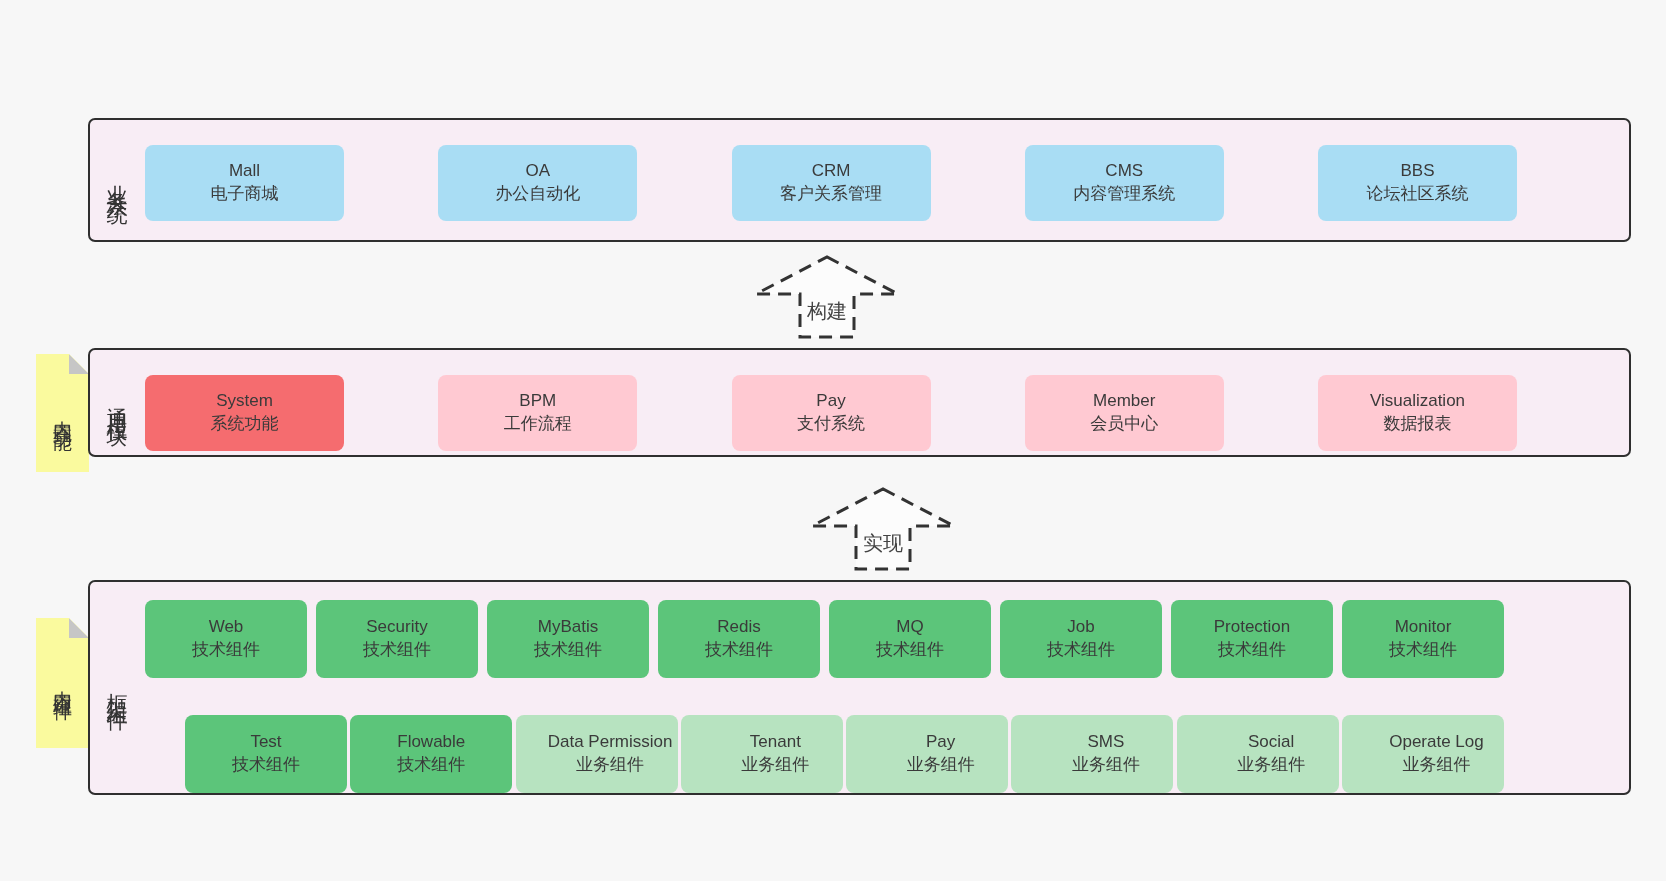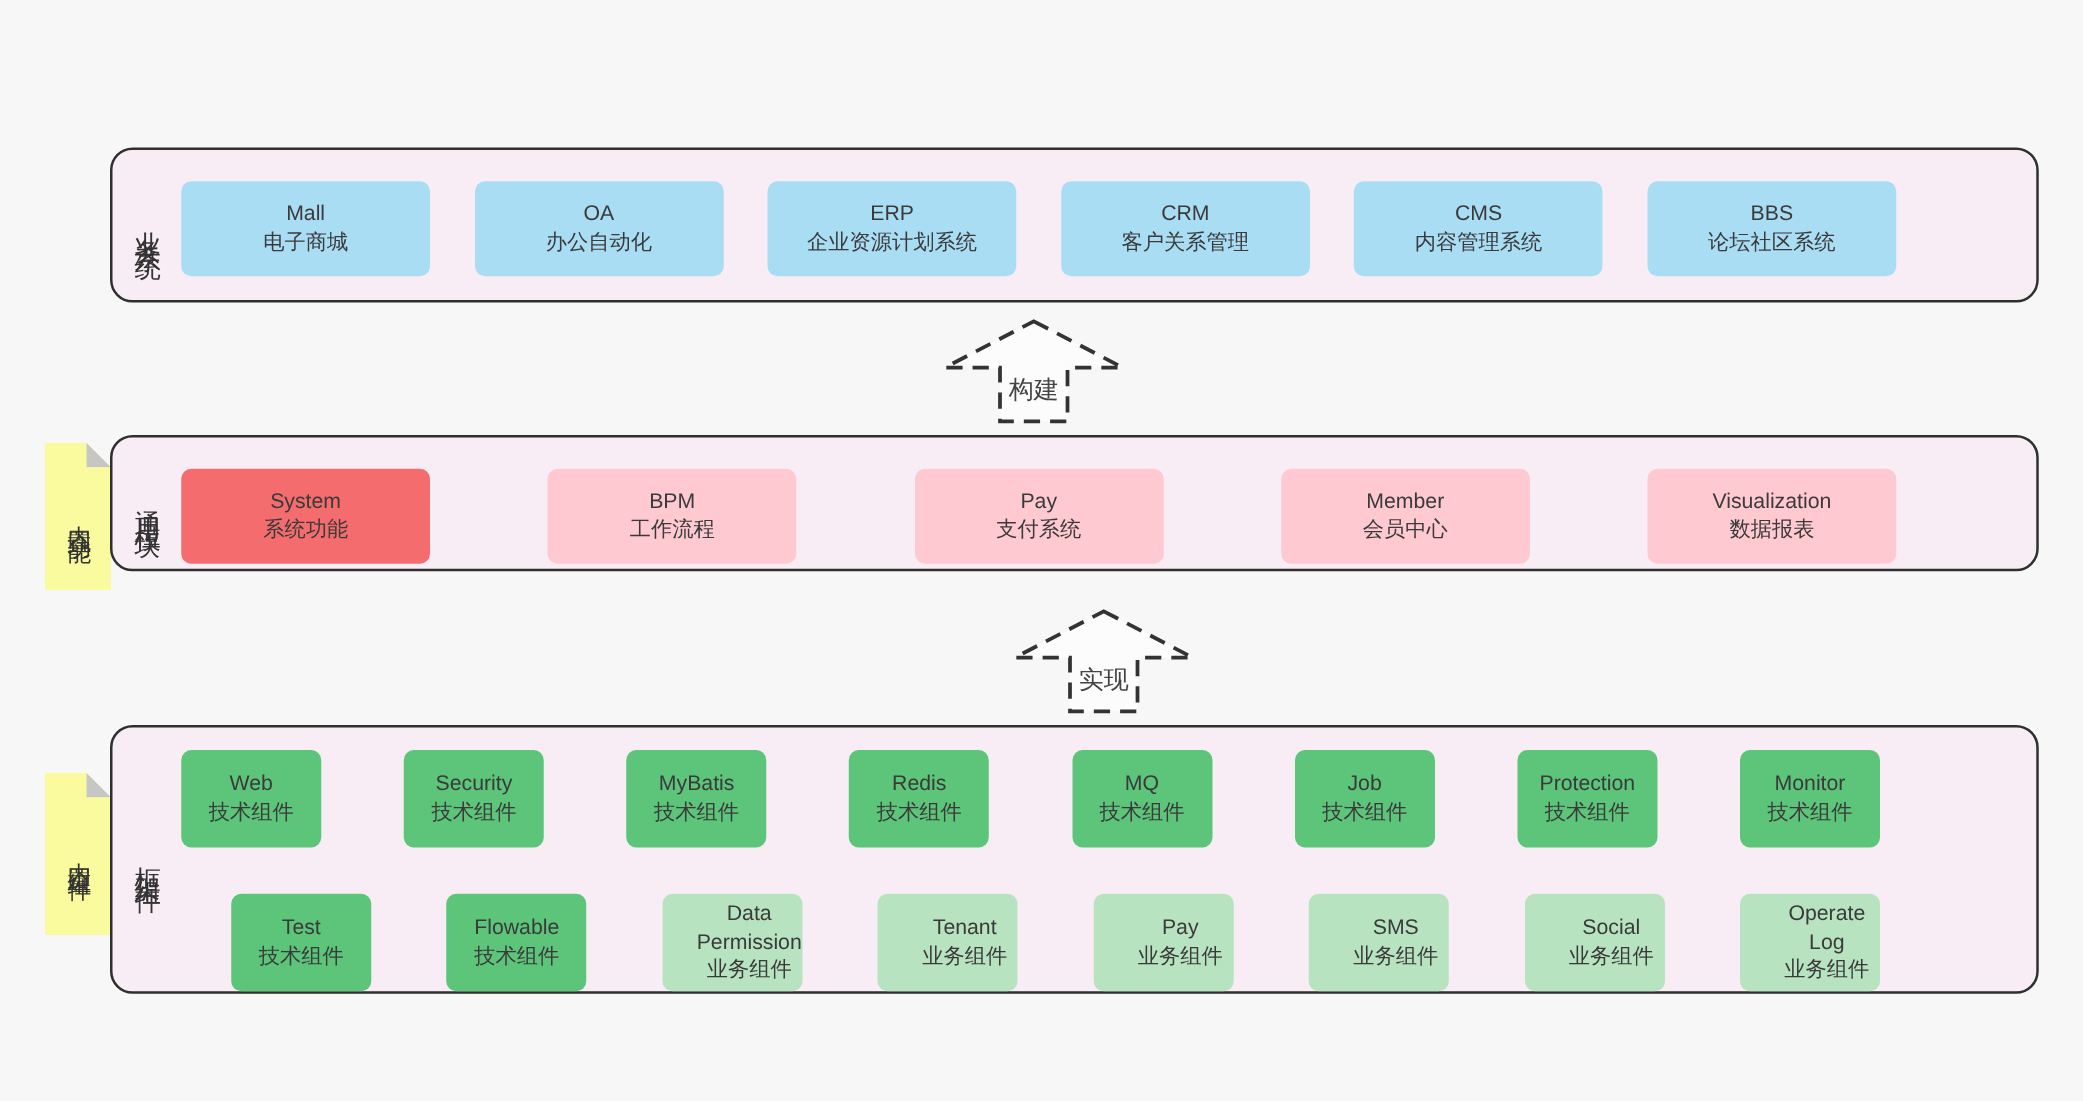--- a/index.html
+++ b/index.html
@@ -1,39 +1,39 @@
 <!DOCTYPE html>
 <html><head>
 <meta charset="utf-8">
 <style>
   html,body{margin:0;padding:0;}
   body{font-family:"Liberation Sans","DejaVu Sans",sans-serif;background:#f7f7f7;}
   .page{position:relative;width:1666px;height:881px;background:#f7f7f7;overflow:hidden;}
 
   .panel{position:absolute;left:88px;width:1543px;background:#f8edf5;
-         border:2px solid #2f2f2f;border-radius:18px;box-sizing:border-box;z-index:2;}
+         border:2px solid #2f2f2f;border-radius:7px;box-sizing:border-box;z-index:2;}
   .panel-1{top:118px;height:124px;}
   .panel-2{top:348px;height:109px;}
   .panel-3{top:580px;height:215px;}
 
   .v-label{position:absolute;left:13px;top:50%;transform:translateY(-50%);
            writing-mode:vertical-lr;text-orientation:upright;
            font-size:21px;letter-spacing:6px;color:#333;white-space:nowrap;}
 
   .row{position:absolute;left:55px;display:flex;justify-content:space-between;}
   .row-wide{right:112px;top:25px;height:76px;}
   .row-fw{right:125px;height:78px;}
   .row-fw-1{top:18px;}
   .row-fw-2{top:133px;margin-left:40px;}
 
   .box{border-radius:8px;display:flex;flex-direction:column;align-items:center;
        justify-content:center;text-align:center;color:#3a3a3a;
        font-size:17px;line-height:1.35;box-sizing:border-box;padding:2px 4px;}
   .box-wide{width:199px;height:76px;}
-  .box-fw{width:112px;height:78px;}
+  .box-fw{width:162px;height:78px;}
   .c-blue{background:#a9ddf4;}
   .c-red{background:#f56c6f;}
   .c-pink{background:#ffc9d2;}
   .c-green-dark{background:#5cc57a;}
   .c-green-light{background:#b7e3c0;padding-left:31px;}
 
   .sticky{position:absolute;left:36px;width:53px;background:#fafa9e;z-index:1;
           clip-path:polygon(0 0,calc(100% - 20px) 0,100% 20px,100% 100%,0 100%);
           display:flex;align-items:center;justify-content:center;}
   .sticky-1{top:354px;height:118px;}
@@ -60,24 +60,20 @@
     <div class="row row-wide">
       <div class="box box-wide c-blue">
         <span>Mall</span>
         <span>电子商城</span>
       </div>
       <div class="box box-wide c-blue">
         <span>OA</span>
         <span>办公自动化</span>
       </div>
       <div class="box box-wide c-blue">
-        <span>ERP</span>
-        <span>企业资源计划系统</span>
-      </div>
-      <div class="box box-wide c-blue">
         <span>CRM</span>
         <span>客户关系管理</span>
       </div>
       <div class="box box-wide c-blue">
         <span>CMS</span>
         <span>内容管理系统</span>
       </div>
       <div class="box box-wide c-blue">
         <span>BBS</span>
         <span>论坛社区系统</span>

